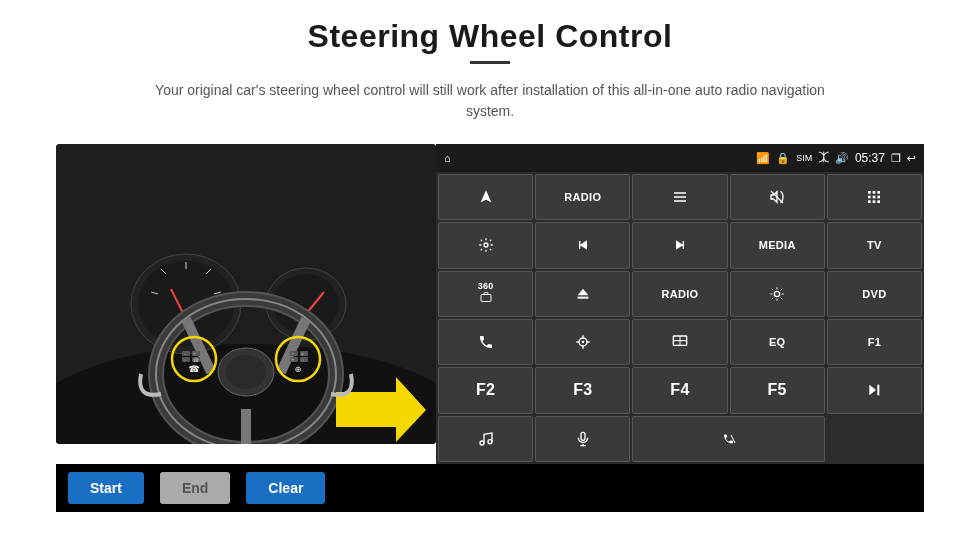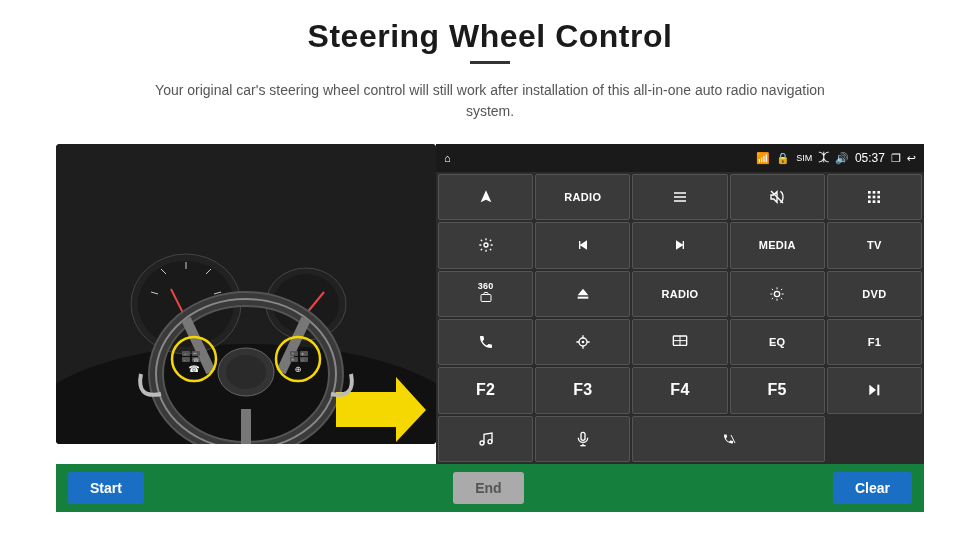--- a/index.html
+++ b/index.html
@@ -397,18 +397,18 @@
         <button class="ctrl-btn" style="grid-column: span 2;">
           <svg viewBox="0 0 32 24">
               <path d="M6.6 10.8c1.4 2.8 3.8 5.1 6.6 6.6l2.2-2.2c.3-.3.7-.4 1-.2 1.1.4 2.3.6 3.6.6.6 0 1 .4 1 1V20c0 .6-.4 1-1 1-9.4 0-17-7.6-17-17 0-.6.4-1 1-1h3.5c.6 0 1 .4 1 1 0 1.3.2 2.5.6 3.6.1.3 0 .7-.2 1L6.6 10.8z" fill="#fff" transform="translate(3,0)"></path>
               <line x1="20" y1="4" x2="28" y2="20" stroke="#fff" stroke-width="2"></line>
             </svg>
         </button>
       </div>
     </div>
   </div>
 
-  <div style="width:100%;display:flex;justify-content:space-between;padding:8px 12px;background:#15803d;gap:5px;">
+  <div style="width:100%;display:flex;justify-content:flex-start;padding:8px 12px;background:#000000;gap:16px;">
     <button class="action-btn btn-start">Start</button>
     <button class="action-btn btn-end">End</button>
     <button class="action-btn btn-clear">Clear</button>
   </div>
 </div>
 
 </body></html>

